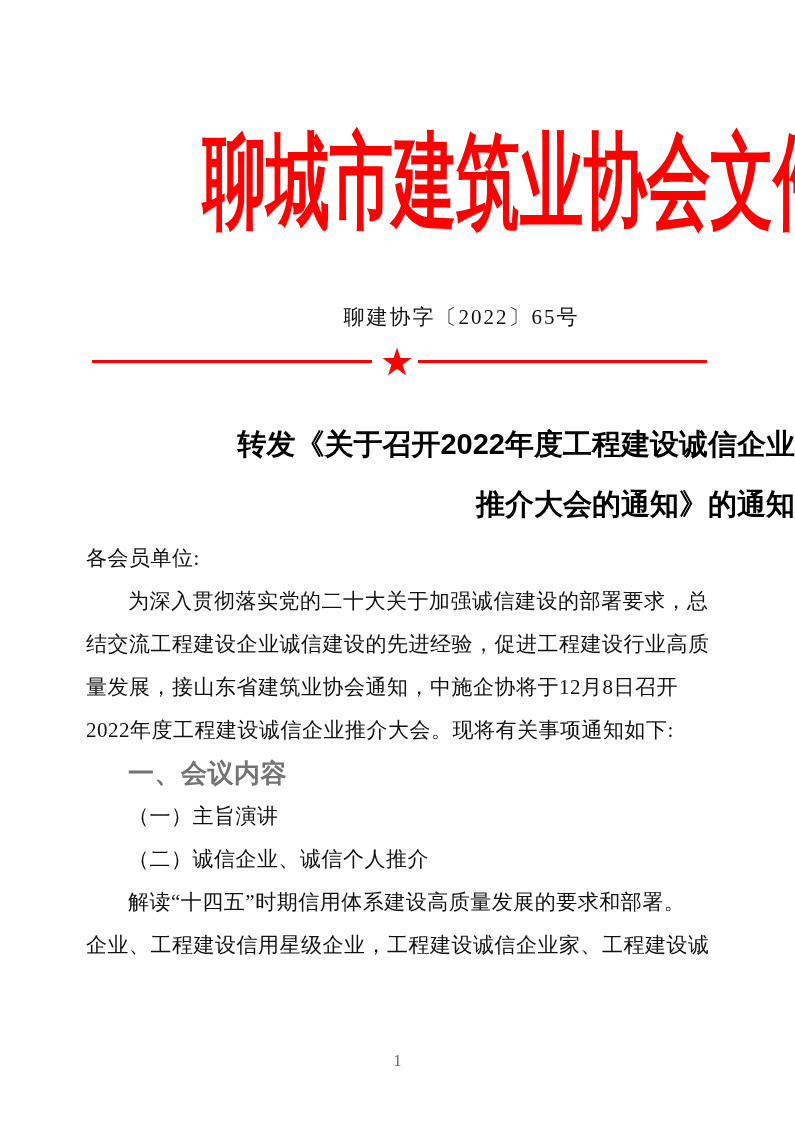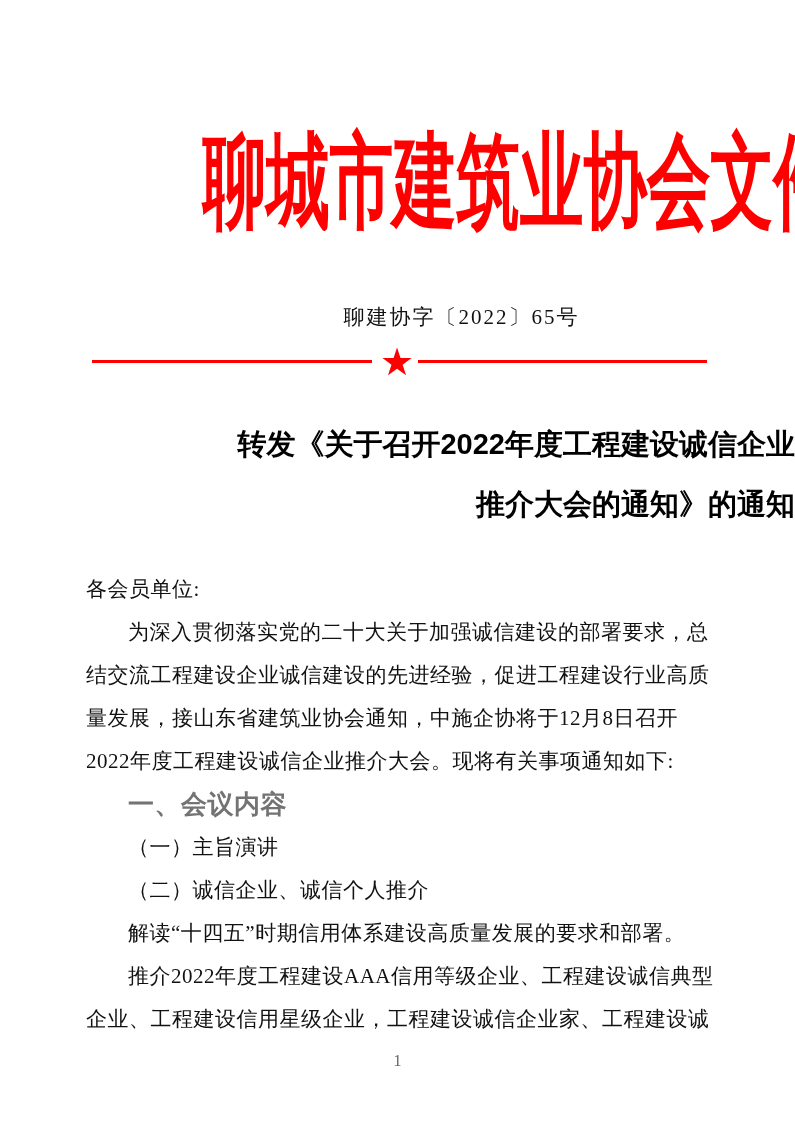--- a/index.html
+++ b/index.html
@@ -82,21 +82,21 @@
     font-family: "Liberation Sans", sans-serif;
     font-weight: bold;
     font-size: 29px;
     color: #000000;
     line-height: 60px;
   }
 
   
   .doc-body {
     position: absolute;
-    top: 568px;
+    top: 537px;
     left: 86px;
     width: 650px;
   }
   .doc-body .line {
     height: 43px;
     line-height: 43px;
     font-size: 21px;
     white-space: nowrap;
     font-family: "Liberation Serif", serif;
     color: #111111;
@@ -147,19 +147,18 @@
   <div class="doc-body">
       <div class="line">各会员单位:</div>
       <div class="line indent">为深入贯彻落实党的二十大关于加强诚信建设的部署要求，总</div>
       <div class="line">结交流工程建设企业诚信建设的先进经验，促进工程建设行业高质</div>
       <div class="line">量发展，接山东省建筑业协会通知，中施企协将于12月8日召开</div>
       <div class="line">2022年度工程建设诚信企业推介大会。现将有关事项通知如下:</div>
       <div class="line indent heading">一、会议内容</div>
       <div class="line indent">（一）主旨演讲</div>
       <div class="line indent">（二）诚信企业、诚信个人推介</div>
       <div class="line indent">解读“十四五”时期信用体系建设高质量发展的要求和部署。</div>
-      <div class="line indent">推介2022年度工程建设AAA信用等级企业、工程建设诚信典型</div>
       <div class="line">企业、工程建设信用星级企业，工程建设诚信企业家、工程建设诚</div>
     </div>
 
   <div class="page-number">1</div>
 
 </div>
 
 </body></html>

